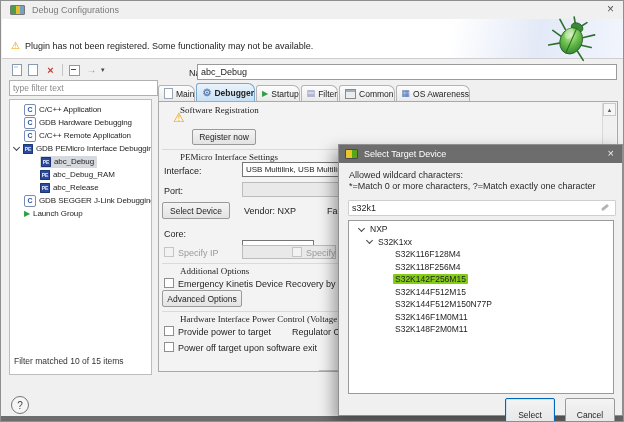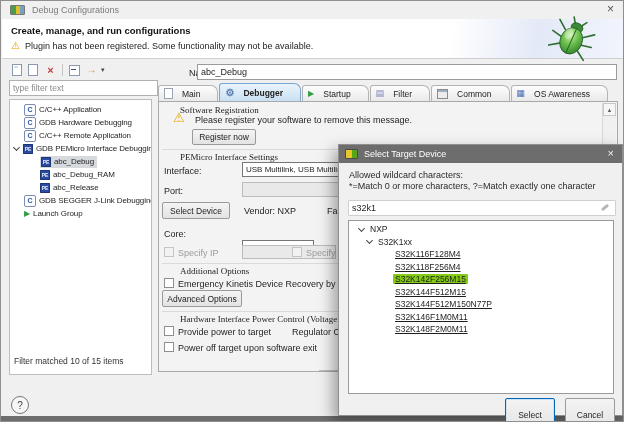--- a/index.html
+++ b/index.html
@@ -52,21 +52,21 @@
   .ic-launch{color:#2f9e44;font-size:8px;line-height:8px;flex:none;margin-right:3px;}
   .pl14{padding-left:14px;} .pl30{padding-left:30px;} .pl2{padding-left:2px;}
   .rowsel{display:inline-flex;align-items:center;background:#d6dade;border-radius:1px;padding:0 3px 0 1px;height:12px;}
   .tree-status{position:absolute;left:4px;bottom:8px;color:#333;font-size:8.5px;}
 
   
   .editor{position:absolute;left:157px;top:61px;width:460px;height:311px;}
   .name-label{position:absolute;left:3px;top:6px;padding-left:28px;}
   .name-input{position:absolute;left:39px;top:2px;width:412px;height:14px;border:1px solid #9a9a9a;background:#fff;font-family:"Liberation Sans",sans-serif;font-size:9px;padding:0 3px;color:#1e1e1e;}
   .tabbar{position:absolute;left:0px;top:22px;width:460px;height:17px;display:flex;align-items:flex-end;}
-  .tab{height:15px;display:flex;align-items:center;gap:9px;padding:0 17px 0 5px;background:linear-gradient(#fdfdfd,#e9e9e9);border:1px solid #b4b4b4;border-bottom:none;border-radius:3px 7px 0 0;margin-right:1px;font-size:8.5px;color:#222;}
+  .tab{height:15px;display:flex;align-items:center;gap:3px;padding:0 0 0 5px;background:linear-gradient(#fdfdfd,#e9e9e9);border:1px solid #b4b4b4;border-bottom:none;border-radius:3px 7px 0 0;margin-right:1px;font-size:8.5px;color:#222;}
   .tab.sel{height:17px;background:linear-gradient(#eaf4fc,#c9e0f3);border-color:#7ba7cc;font-weight:bold;}
   .ti-page{width:7px;height:9px;background:#fff;border:1px solid #97a5b5;}
   .ti-gear{color:#5b7db1;font-size:10px;line-height:10px;}
   .ti-play{color:#2f9e44;font-size:8px;line-height:8px;}
   .ti-source{color:#7a86b8;font-size:9px;line-height:9px;}
   .ti-common{width:9px;height:8px;border:1px solid #8a8a8a;background:#ececec;position:relative;}
   .ti-common:after{content:"";position:absolute;left:0;top:0;right:0;height:2px;background:#9fb0c0;}
   .ti-os{color:#4a6fb5;font-size:9px;line-height:9px;}
 
   .content{position:absolute;left:0;top:39px;width:460px;height:271px;background:#f3f3f3;border:1px solid #a9a9a9;box-sizing:border-box;overflow:hidden;}
@@ -96,37 +96,36 @@
   .dlg-icon{width:11px;height:8px;background:linear-gradient(90deg,#e8c62c 0 50%,#58a618 50% 100%);border:1px solid #4a4a4a;border-radius:1px;}
   .dlg-title{color:#fff;margin-left:6px;font-size:9px;}
   .dlg-close{position:absolute;right:8px;top:2px;color:#efefef;font-size:11px;}
   .dlg-line{position:absolute;left:10px;color:#2a2a2a;}
   .dlg-search{position:absolute;left:9px;top:55px;width:260px;height:14px;border:1px solid #cfcfcf;border-radius:1px;background:#fff;font-family:"Liberation Sans",sans-serif;font-size:9px;padding:0 3px;color:#1e1e1e;}
   .pencil{position:absolute;left:262px;top:61px;width:8px;height:3px;background:#b5b5b5;border-radius:1px;transform:rotate(-40deg);}
   .dev-tree{position:absolute;left:9px;top:75px;width:266px;height:174px;background:#fff;border:1px solid #9a9a9a;box-sizing:border-box;overflow:hidden;}
   .drow{height:12.5px;display:flex;align-items:center;font-size:8.5px;white-space:nowrap;}
   .drow .lbl{padding:0 2px;}
   .drow .sel{background:#84cc16;border-radius:1px;}
-  .dpl8{padding-left:8px;} .dpl22{padding-left:16px;} .dpl44{padding-left:44px;text-decoration:underline;}
+  .dpl8{padding-left:8px;} .dpl22{padding-left:16px;} .dpl44{padding-left:44px;}
   .dlg-btn{position:absolute;top:253px;height:33px;width:50px;}
   .dlg-btn.default{border:1px solid #0067b8;box-shadow:inset 0 0 0 1px #cfe3f3;}
 </style>
 </head>
 <body>
 
 <div class="screen">
 
   <div class="titlebar">
     <span class="app-icon"></span>
     <span class="wtitle">Debug Configurations</span>
     <span class="win-close">×</span>
   </div>
 
   <div class="banner">
-    <div class="banner-title">Create, manage, and run configurations</div>
     <div class="banner-warn">
       <span class="warn-glyph">⚠</span>
       <span>Plugin has not been registered. Some functionality may not be available.</span>
     </div>
     <svg class="beetle" width="48" height="46" viewBox="0 0 48 46">
       <defs>
         <radialGradient id="bg1" cx="38%" cy="32%" r="80%">
           <stop offset="0%" stop-color="#cdeea8"></stop>
             <stop offset="45%" stop-color="#6abf4b"></stop>
             <stop offset="100%" stop-color="#2c7a2c"></stop>
@@ -245,21 +244,20 @@
       <div class="tab">
         <span class="ti-os">▦</span>
         <span>OS Awareness</span>
       </div>
     </div>
 
     <div class="content">
 
       <div class="sec-title" style="top:3px">Software Registration</div>
       <span class="warn-big">⚠</span>
-      <div class="abs nosel" style="left:36px;top:13px">Please register your software to remove this message.</div>
       <div class="btn abs" style="left:33px;top:27px;width:64px;height:16px">Register now</div>
 
       <div class="sep" style="top:47px"></div>
 
       <div class="sec-title" style="top:50px">PEMicro Interface Settings</div>
       <div class="abs" style="left:5px;top:64px">Interface:</div>
       <div class="combo abs" style="left:83px;top:60px;width:372px;height:15px">
         <span class="val">USB Multilink, USB Multilink FX, Em</span>
       </div>
       <div class="abs" style="left:5px;top:84px">Port:</div>

